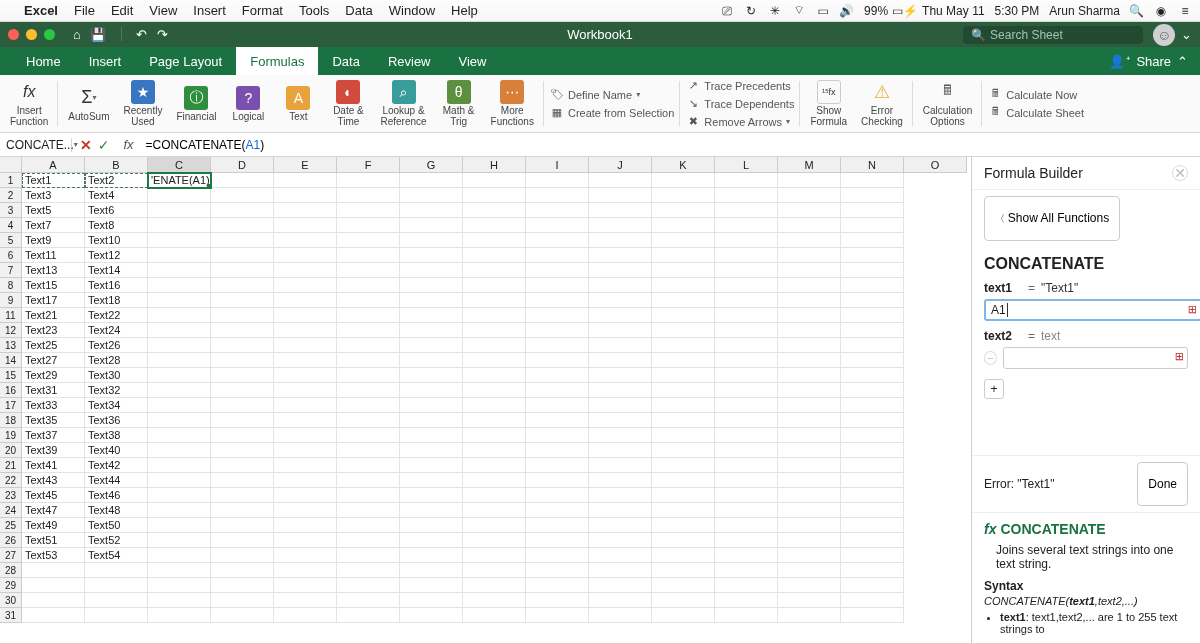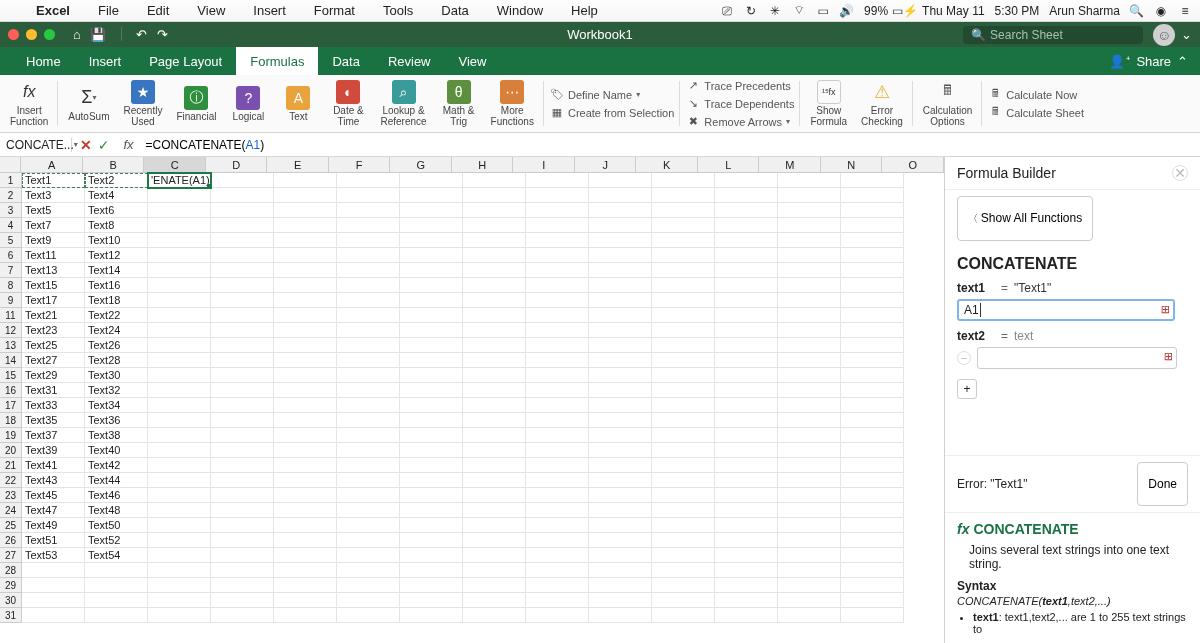--- a/index.html
+++ b/index.html
@@ -1,19 +1,19 @@
 <!DOCTYPE html>
 <html><head>
 <meta charset="utf-8">
 <style>
 * { margin: 0; padding: 0; box-sizing: border-box; font-family: -apple-system, "Helvetica Neue", Arial, sans-serif; }
 body { width: 1200px; height: 643px; background: #fff; overflow: hidden; font-size: 12px; color: #222; }
 
 
-.mac-menubar { height: 22px; background: linear-gradient(#fdfdfd,#f6f6f6); border-bottom: 1px solid #d9d9d9; display: flex; align-items: center; padding: 0 8px; gap: 28px; font-size: 13px; }
+.mac-menubar { height: 22px; background: linear-gradient(#fdfdfd,#f6f6f6); border-bottom: 1px solid #d9d9d9; display: flex; align-items: center; padding: 0 8px; gap: 16px; font-size: 13px; }
 .mac-menubar .apple { font-size: 14px; }
 .mac-menubar .bold { font-weight: 600; }
 .mac-right { margin-left: auto; display: flex; align-items: center; gap: 10px; font-size: 12px; }
 .mac-icon { width: 14px; height: 14px; display: inline-flex; align-items: center; justify-content: center; }
 
 
 .titlebar { height: 25px; background: #2b5d3c; display: flex; align-items: center; color: #fff; font-size: 13px; padding: 0 8px; position: relative; }
 .traffic { display: flex; gap: 7px; }
 .traffic span { width: 11px; height: 11px; border-radius: 50%; display: inline-block; }
 .tl-red { background: #ff5f57; } .tl-yel { background: #febc2e; } .tl-grn { background: #28c840; }
@@ -60,21 +60,21 @@
 .ch.sel { background:#d8d8d8;}
 .rows { }
 .row { display:flex; height:15px; font-size:11px; }
 .rh { width:22px; border-right:1px solid #ccc; border-bottom:1px solid #ccc; background:#f0f0f0; text-align:center; line-height:15px; font-size:10px;}
 .cell { width:63px; border-right:1px solid #e4e4e4; border-bottom:1px solid #e4e4e4; padding:0 3px; line-height:15px; overflow:hidden; white-space:nowrap;}
 .cell.marq { outline:1px dashed #4a7a5b; outline-offset:-1px;}
 .cell.activecell { outline:2px solid #1b7a44; outline-offset:-1px; position:relative;}
 .cell.activecell::after{content:""; position:absolute; right:-2px; bottom:-2px; width:5px; height:5px; background:#1b7a44;}
 
 
-.panel { width:256px; border-left:1px solid #d0d0d0; background:#fff; display:flex; flex-direction:column; font-size:12px;justify-content:space-between; }
+.panel { width:229px; border-left:1px solid #d0d0d0; background:#fff; display:flex; flex-direction:column; font-size:12px;justify-content:space-between; }
 .panel-hdr { padding:8px 12px; font-size:14px; font-weight:500; border-bottom:1px solid #eee; display:flex; justify-content:space-between; align-items:center;}
 .panel-close { color:#bbb; font-size:14px; border:1px solid #ddd; border-radius:50%; width:16px; height:16px; text-align:center; line-height:14px;}
 .pill-btn { border:1px solid #ccc; border-radius:4px; padding:14px 10px; font-size:12px; background:#fff;}
 .panel-section { padding:6px 12px;}
 .fn-title { font-size:16px; font-weight:700; margin:2px 0 8px;}
 .arg-row { display:flex; align-items:center; gap:6px; margin:4px 0; font-size:12px;}
 .arg-label { width:38px; font-weight:600;}
 .arg-eq { color:#666;}
 .arg-val { color:#333;}
 .arg-input { width:218px; height:22px; border:2px solid #7fb6e6; border-radius:3px; padding:2px 5px; font-size:12px; position:relative;}

